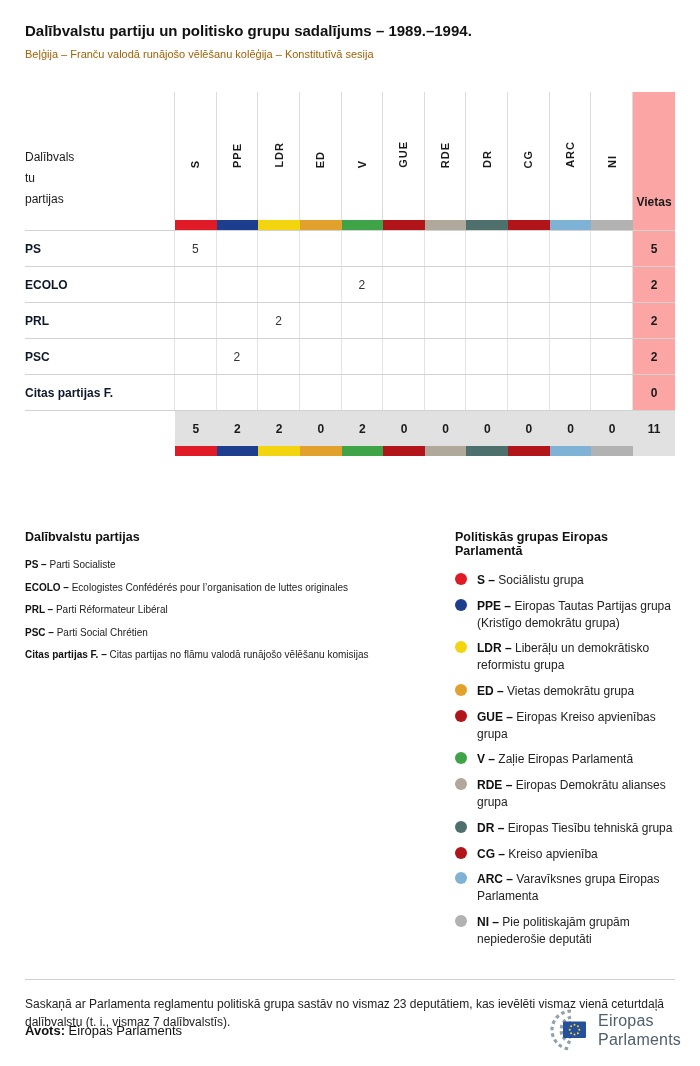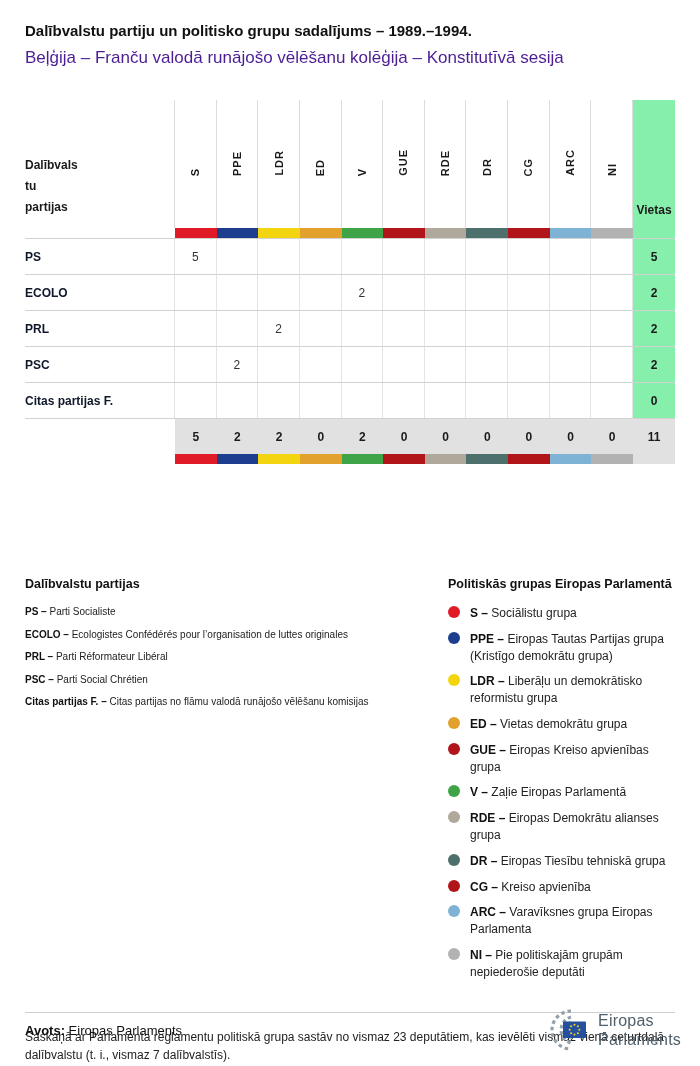--- a/index.html
+++ b/index.html
@@ -1,47 +1,47 @@
 <!DOCTYPE html>
 <html><head>
 <meta charset="utf-8">
 <style>
   html,body{margin:0;padding:0;background:#fff;}
   body{font-family:"Liberation Sans",sans-serif;color:#1a1a1a;}
   .page{width:700px;height:1066px;box-sizing:border-box;padding:18px 25px;position:relative;background:#fff;overflow:hidden;}
   .title{font-size:15px;font-weight:bold;margin:4px 0 9px;color:#111;}
-  .subtitle{font-size:17px;font-weight:400;color:#4c1d95;margin:8px 0 32px;}
+  .subtitle{font-size:11px;font-weight:400;color:#a16207;margin:8px 0 32px;}
 
   
   .tbl{width:650px;}
   .tr{display:grid;grid-template-columns:150px repeat(11,1fr) 42px;}
   .thead{height:128px;}
   .hc{display:flex;align-items:flex-end;justify-content:center;border-right:1px solid #dcdcdc;box-sizing:border-box;}
   .hc.corner{justify-content:flex-start;}
-  .corner-text{white-space:pre-line;font-weight:bold;font-size:12px;line-height:1.75;padding-bottom:10px;color:#1a1a1a;}
+  .corner-text{white-space:pre-line;font-weight:normal;font-size:12px;line-height:1.75;padding-bottom:10px;color:#1a1a1a;}
   .vlabel{writing-mode:vertical-rl;transform:rotate(180deg);font-weight:bold;font-size:11px;letter-spacing:1px;margin-bottom:52px;color:#1a1a1a;}
-  .seats-col{background:#86efac;border-right:none !important;}
+  .seats-col{background:#fca5a5;border-right:none !important;}
   .seats-head span{font-weight:bold;font-size:12px;padding-bottom:11px;}
   .bars{height:10px;}
   .bc{box-sizing:border-box;}
   .bc.corner{background:#fff;}
   .tr.data{height:35px;border-top:1px solid #d2d2d2;}
   .td{display:flex;align-items:center;justify-content:center;font-size:12px;color:#333;border-right:1px solid #e4e4e4;box-sizing:border-box;}
   .td.label{justify-content:flex-start;font-weight:bold;color:#0f172a;}
   .td.seats{font-weight:bold;color:#1a1a1a;}
   .tr.total{height:45px;border-top:1px solid #d2d2d2;}
   .tc{display:flex;flex-direction:column;background:#e1e1e1;box-sizing:border-box;}
   .tc.corner{background:#fff;}
   .tc .num{flex:1;display:flex;align-items:center;justify-content:center;font-weight:bold;font-size:12px;color:#1a1a1a;}
   .tc .tbar{height:10px;display:block;}
   .tc.seats-total{background:#e1e1e1;}
   .tc .tbar-empty{height:10px;display:block;}
 
   
-  .legends{display:flex;margin-top:113px;}
+  .legends{display:flex;margin-top:74px;gap:7px;}
   .legend-parties{width:423px;box-sizing:border-box;padding-right:50px;}
   .legend-groups{flex:1;}
   .legend-h{font-size:12.5px;font-weight:bold;margin:0 0 14px;color:#111;}
   .lp-item{font-size:10px;line-height:1.45;margin-bottom:8px;color:#222;max-width:370px;}
   .lp-item b,.lg-text b{color:#111;}
   .lg-item{display:flex;gap:10px;margin-bottom:9px;font-size:12px;line-height:1.4;color:#222;}
   .dot{width:12px;height:12px;border-radius:50%;flex:0 0 12px;margin-top:1px;}
   .lg-text{max-width:206px;}
 
   .divider{border:none;border-top:1px solid #cfcfcf;margin:22px 0 0;}

